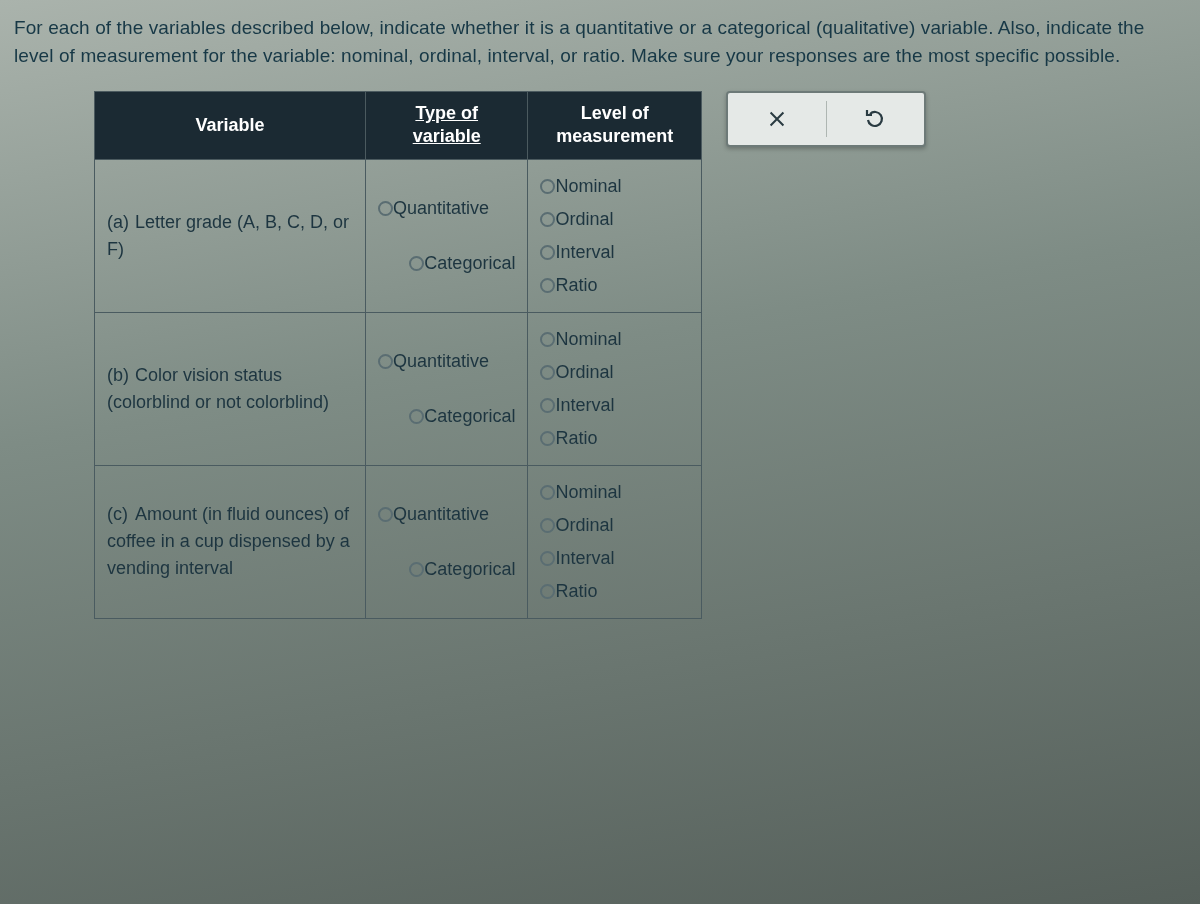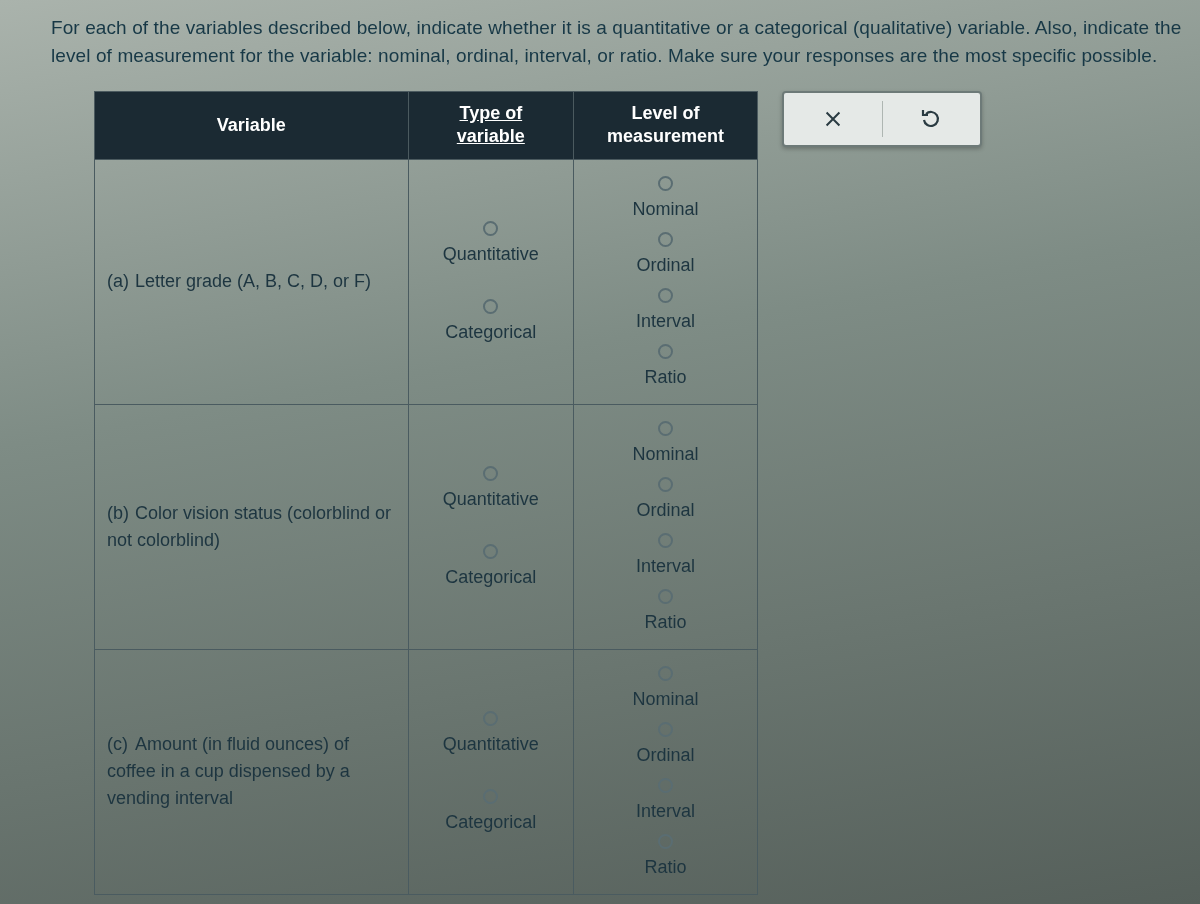--- a/index.html
+++ b/index.html
@@ -12,31 +12,30 @@
   }
   .page {
     padding: 14px 14px 0 14px;
   }
   .instructions {
     font-size: 19px;
     line-height: 1.45;
     color: #173846;
     margin-bottom: 22px;
     letter-spacing: .1px;
-    margin-left: 37px;
   }
   .content-row {
     display: flex;
     align-items: flex-start;
     gap: 24px;
     padding-left: 80px;
   }
   table.qtable {
     border-collapse: collapse;
-    width: 664px;
+    width: 608px;
     background: rgba(255,255,255,0);
   }
   table.qtable th {
     background: #1b2a33;
     color: #fff;
     font-weight: 600;
     font-size: 18px;
     padding: 10px 8px;
     border: 1px solid #4b5a5f;
     text-align: center;
@@ -57,23 +56,22 @@
     line-height: 1.5;
     margin-top: 37px;
   }
   td.var .marker {
     display: inline-block;
     width: 28px;
   }
   .opt {
     display: flex;
     align-items: center;
-    gap: 8px;
+    gap: 0;
     padding: 6px 0;
-    flex-direction: column;
   }
   .radio {
     width: 15px; height: 15px;
     border: 2px solid #5a6d72;
     border-radius: 50%;
     background: transparent;
     flex: 0 0 auto;
     cursor: pointer;
   }
   .toolbar {
@@ -95,21 +93,21 @@
     align-items: center;
     justify-content: center;
     cursor: pointer;
   }
   .toolbar .sep {
     width: 1px;
     background: #aeb6b2;
     margin: 8px 0;
   }
   .toolbar svg { stroke: #2a3b42; stroke-width: 2.2; fill: none; }
-  .type-cell .opt + .opt { margin-top: 22px; }
+  .type-cell .opt + .opt { margin-top: 22px; justify-content: flex-end; }
 </style>
 </head>
 <body>
 
 <div class="page">
   <div class="instructions">For each of the variables described below, indicate whether it is a quantitative or a categorical (qualitative) variable. Also, indicate the level of measurement for the variable: nominal, ordinal, interval, or ratio. Make sure your responses are the most specific possible.</div>
 
   <div class="content-row">
     <table class="qtable">
       <thead>

